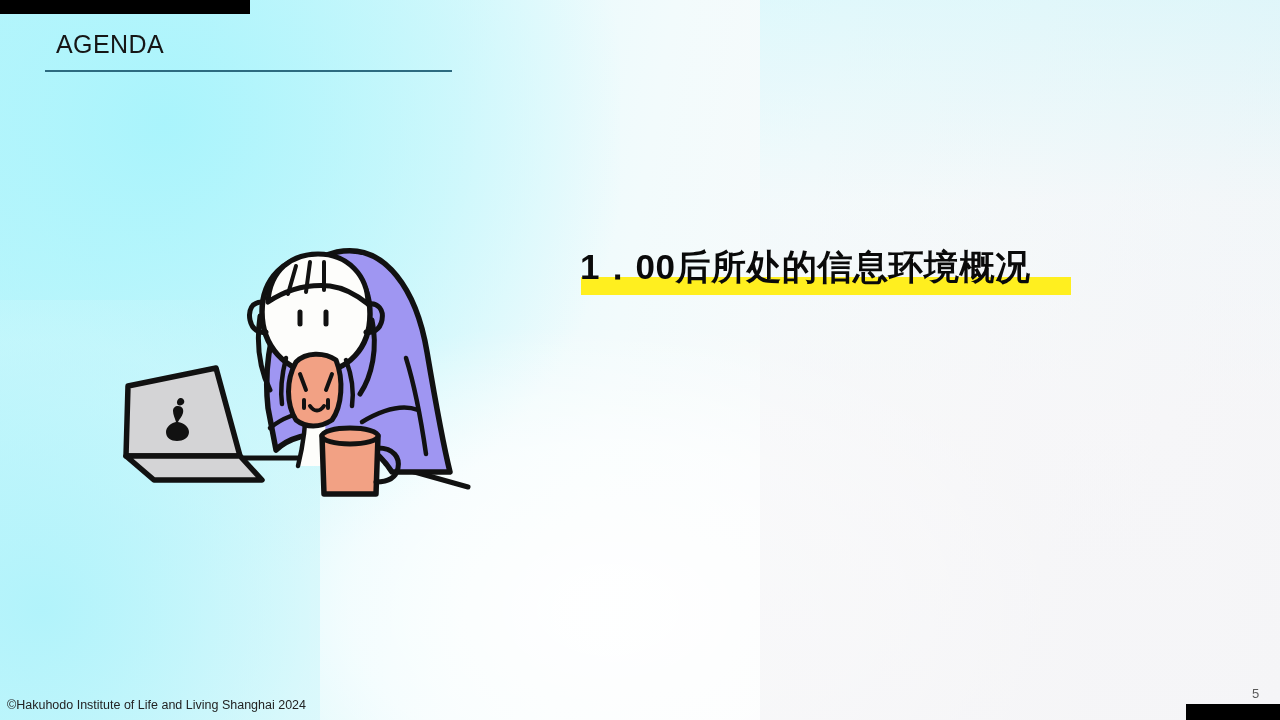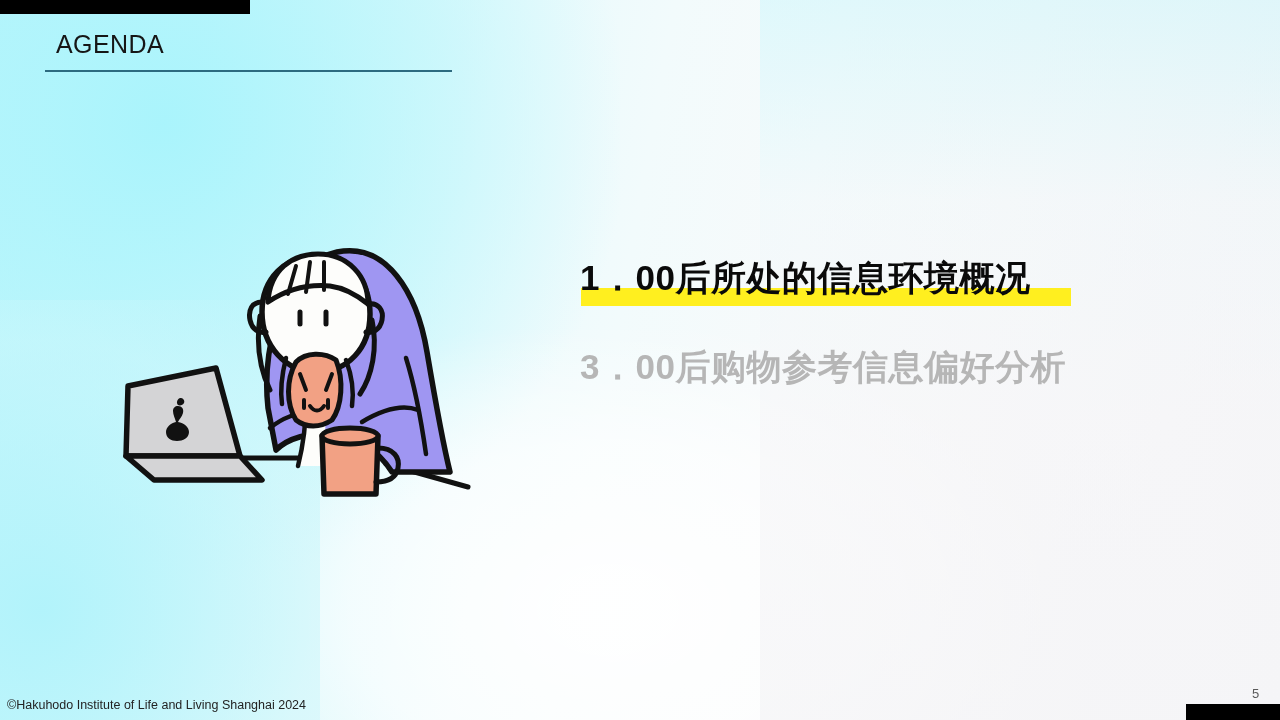--- a/index.html
+++ b/index.html
@@ -76,21 +76,21 @@
   .title-rule {
     position: absolute;
     left: 45px; top: 70px;
     width: 407px; height: 2px;
     background: #2d6b80;
   }
 
   
   .agenda-list {
     position: absolute;
-    left: 580px; top: 255px;
+    left: 580px; top: 244px;
     width: 640px;
   }
   .agenda-item {
     position: relative;
     height: 89px;
     white-space: nowrap;
     font-weight: bold;
     font-size: 35px;
     line-height: 46px;
     letter-spacing: 0.5px;
@@ -226,23 +226,20 @@
   </div>
 
   <div class="agenda-list">
 
     <div class="agenda-item active">
       <span class="hl" style="width:490px"></span>
       <span class="txt">1．</span><span class="txt">00后所处的信息环境概况</span>
     </div>
 
 
-    <div class="agenda-item dim">
-      <span class="txt">3．</span><span class="txt">00后购物参考信息偏好分析</span>
-    </div>
 
   </div>
 
   <div class="footer-copy">©Hakuhodo Institute of Life and Living Shanghai 2024</div>
   <div class="page-number">5</div>
   <div class="bottom-bar"></div>
 
 </div>
 
 </body></html>

